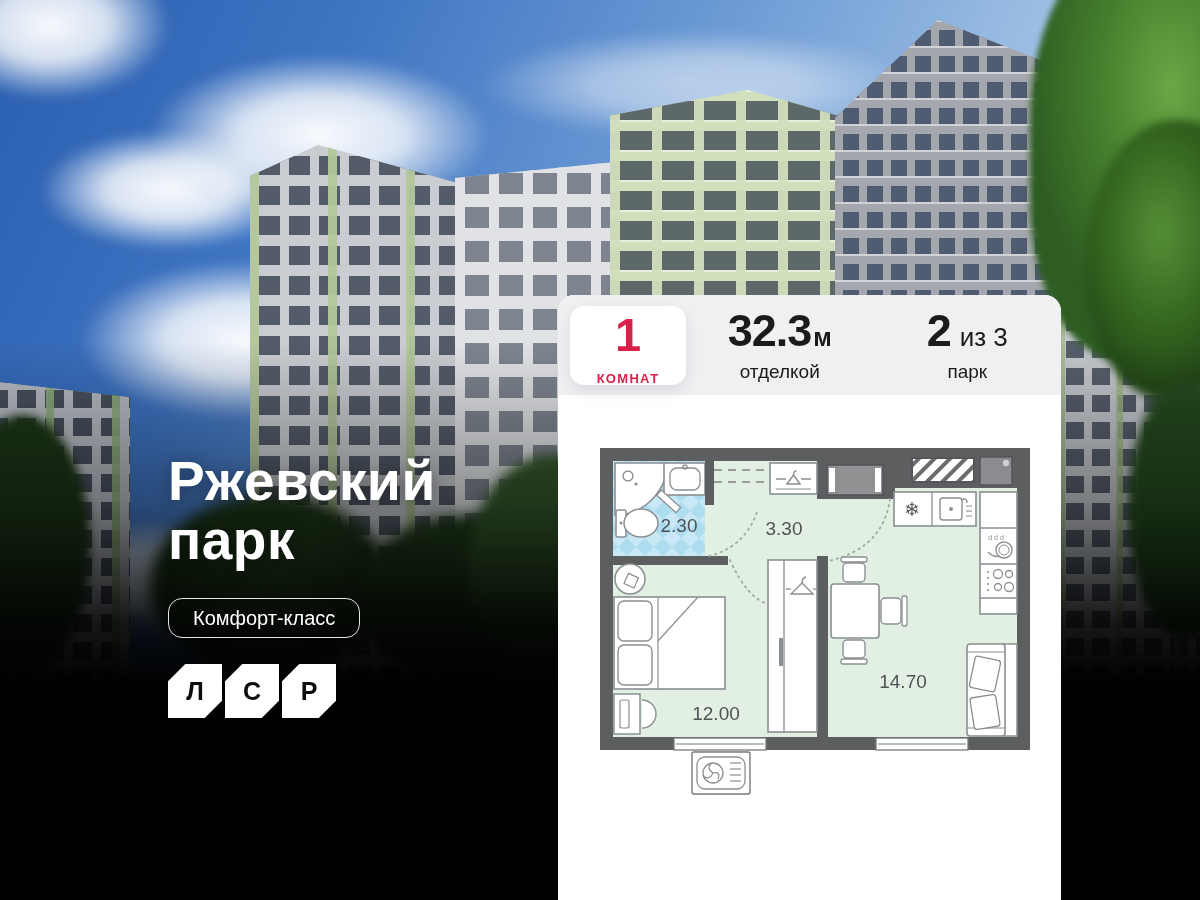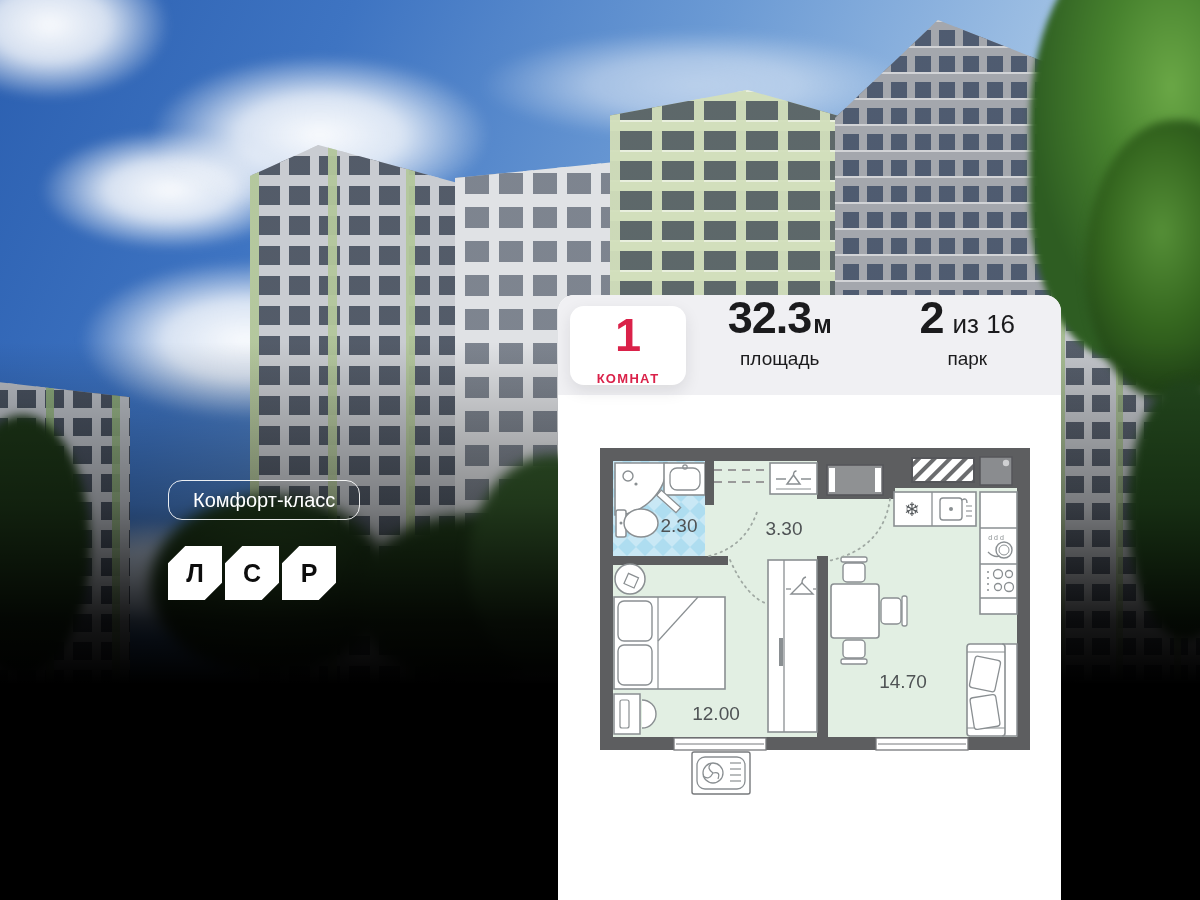--- a/index.html
+++ b/index.html
@@ -88,21 +88,21 @@
              font-size:25px;font-weight:700;color:#0d0d0d;}
 
   
   .card{position:absolute;left:558px;top:295px;width:503px;height:605px;background:#fff;
         border-radius:16px 16px 0 0;z-index:4;overflow:hidden;}
   .card-head{height:100px;background:#f0f0f3;border-radius:16px 16px 0 0;display:flex;align-items:stretch;}
   .chip{width:116px;height:79px;margin:11px 0 0 12px;background:#fff;border-radius:14px;
         box-shadow:0 6px 16px rgba(30,30,40,.10);display:flex;flex-direction:column;align-items:center;}
   .chip-num{font-size:47px;font-weight:800;line-height:48px;margin-top:5px;}
   .chip-label{font-size:13px;font-weight:700;letter-spacing:1.3px;margin-top:12px;text-transform:uppercase;}
-  .stat{flex:1;display:flex;flex-direction:column;align-items:center;}
+  .stat{flex:1;display:flex;flex-direction:column;align-items:center;padding-top:13px;}
   .stat-top{display:flex;align-items:baseline;line-height:46px;color:#1b1b1d;}
   .stat-big{font-size:45px;font-weight:800;letter-spacing:-1px;}
   .stat-unit{font-size:25px;font-weight:700;margin-left:2px;}
   .stat-of{font-size:26px;font-weight:500;margin-left:9px;}
   .stat-label{font-size:19px;color:#1b1b1d;margin-top:1px;}
 
   .plan-wrap{position:absolute;left:42px;top:153px;width:430px;height:350px;}
 
   svg text{font-family:"Liberation Sans",sans-serif;}
   .area-label{font-size:19px;fill:#4f5355;}
@@ -132,20 +132,24 @@
     <div class="tree t2"></div>
     <div class="tree t3"></div>
     <div class="tree t4"></div>
     <div class="tree t5"></div>
     <div class="tree t6"></div>
     <div class="tree t7"></div>
     <div class="dark-overlay"></div>
   </div>
 
   <div class="hero">
+    <div class="hero-title">
+      <div>Ржевский</div>
+      <div>парк</div>
+    </div>
     <div class="badge-row">
       <div class="badge">Комфорт-класс</div>
     </div>
     <div class="logo">
       <div class="logo-tile">Л</div>
       <div class="logo-tile">С</div>
       <div class="logo-tile">Р</div>
     </div>
   </div>
 
@@ -153,26 +157,26 @@
     <div class="card-head">
       <div class="chip">
         <div class="chip-num" style="color:#da2149;">1</div>
         <div class="chip-label" style="color:#da2149;">КОМНАТ</div>
       </div>
       <div class="stat">
         <div class="stat-top">
           <span class="stat-big">32.3</span>
           <span class="stat-unit">м</span>
         </div>
-        <div class="stat-label">площадь</div>
+        <div class="stat-label">отделкой</div>
       </div>
       <div class="stat">
         <div class="stat-top">
           <span class="stat-big">2</span>
-          <span class="stat-of">из 16</span>
+          <span class="stat-of">из 3</span>
         </div>
         <div class="stat-label">парк</div>
       </div>
     </div>
 
     <div class="plan-wrap">
       <svg width="430" height="350" viewBox="0 0 430 350">
         <defs>
           <pattern id="bathTiles" width="18" height="18" patternUnits="userSpaceOnUse">
             <rect width="18" height="18" fill="#c9e8f5"></rect>

